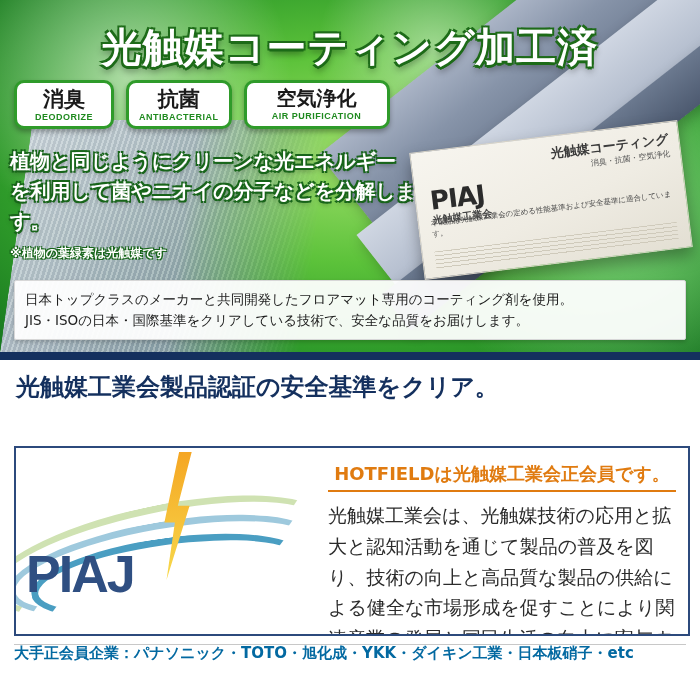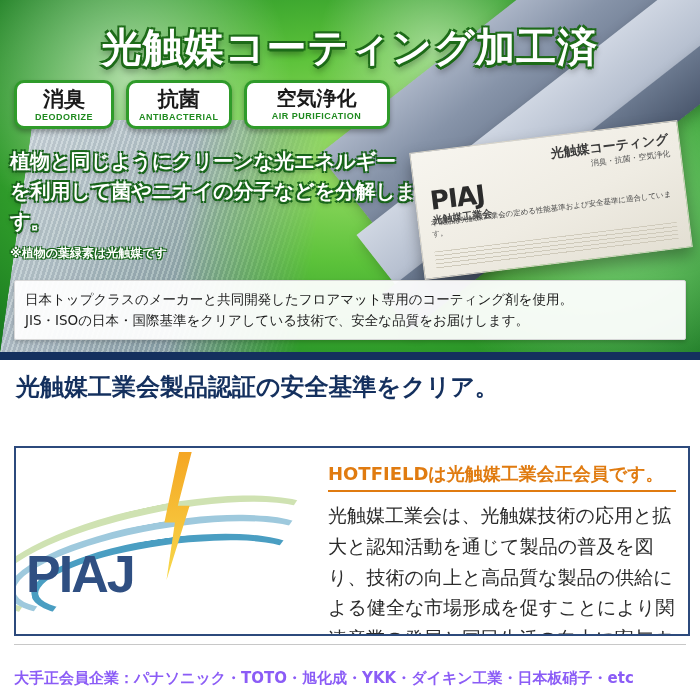--- a/index.html
+++ b/index.html
@@ -138,30 +138,30 @@
   .s2{left:-10px;top:74px;width:300px;height:74px;border:7px solid #9ec9dd;border-bottom-color:transparent;border-right-color:transparent;transform:rotate(-10deg);}
   .s3{left:14px;top:90px;width:262px;height:62px;border:7px solid #4a9ec2;border-bottom-color:transparent;border-right-color:transparent;transform:rotate(-8deg);}
   .piaj-text{position:absolute;left:10px;top:96px;font-size:52px;font-weight:bold;color:#2f4f82;letter-spacing:-2px;
     font-family:"Liberation Sans",sans-serif;}
   .bolt{position:absolute;left:140px;top:4px;width:42px;height:128px;
     background:linear-gradient(180deg,#f5a623 0%,#f7d94c 100%);
     clip-path:polygon(55% 0,20% 55%,45% 55%,25% 100%,80% 42%,52% 42%,85% 0);}
 
   .piaj-right{position:absolute;left:300px;top:0;right:0;bottom:0;padding:10px 12px;}
   .hotfield{
-    font-size:18px;font-weight:bold;color:#e07b10;text-align:left;margin:4px 0 2px;
+    font-size:18px;font-weight:bold;color:#e07b10;text-align:center;margin:4px 0 2px;
     font-family:"DejaVu Sans","Liberation Sans",sans-serif;
   }
   .hotfield .rule{display:block;height:2px;background:#e07b10;margin:4px 0 8px;}
   .pbody{font-size:19px;line-height:1.62;color:#2b2b2b;
     font-family:"DejaVu Sans","Liberation Sans",sans-serif;}
 
   .members{
-    position:absolute;left:14px;top:309px;width:672px;
-    font-size:15px;font-weight:bold;color:#8b5cf6;
+    position:absolute;left:14px;top:284px;width:672px;
+    font-size:15px;font-weight:bold;color:#0369a1;
     font-family:"DejaVu Sans","Liberation Sans",sans-serif;
   }
   .memrule{position:absolute;left:14px;top:284px;width:672px;height:1px;background:#c8c8c8;}
 </style>
 </head>
 <body>
 
 <div class="page">
 
   <div class="top">

